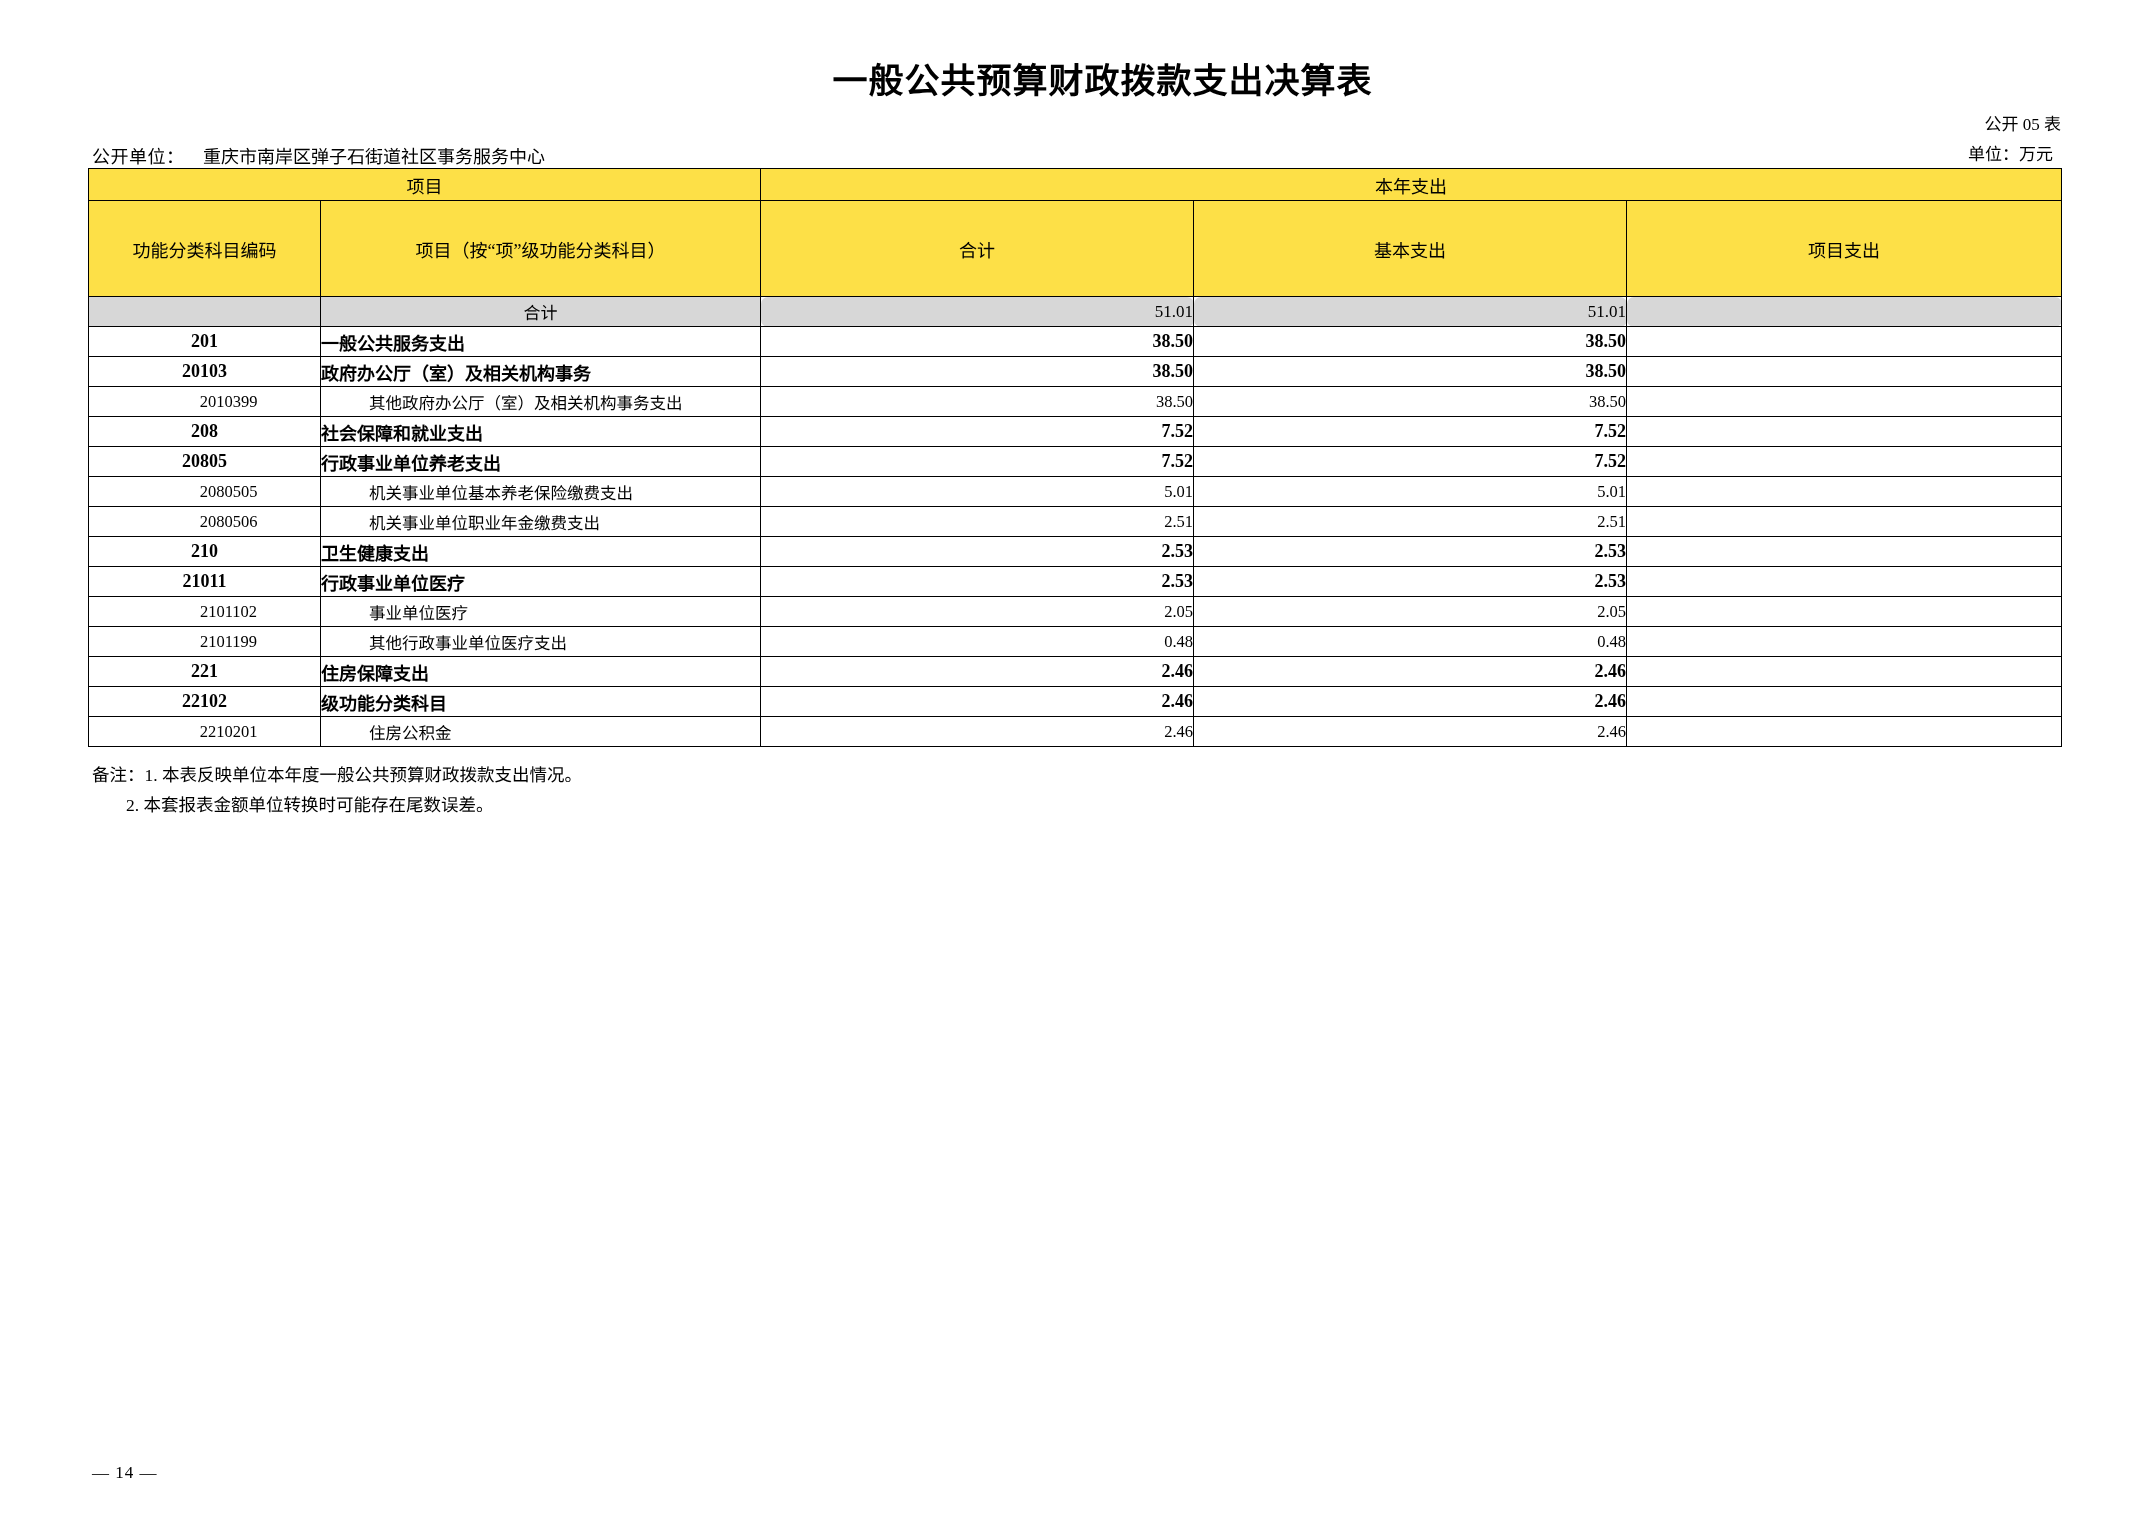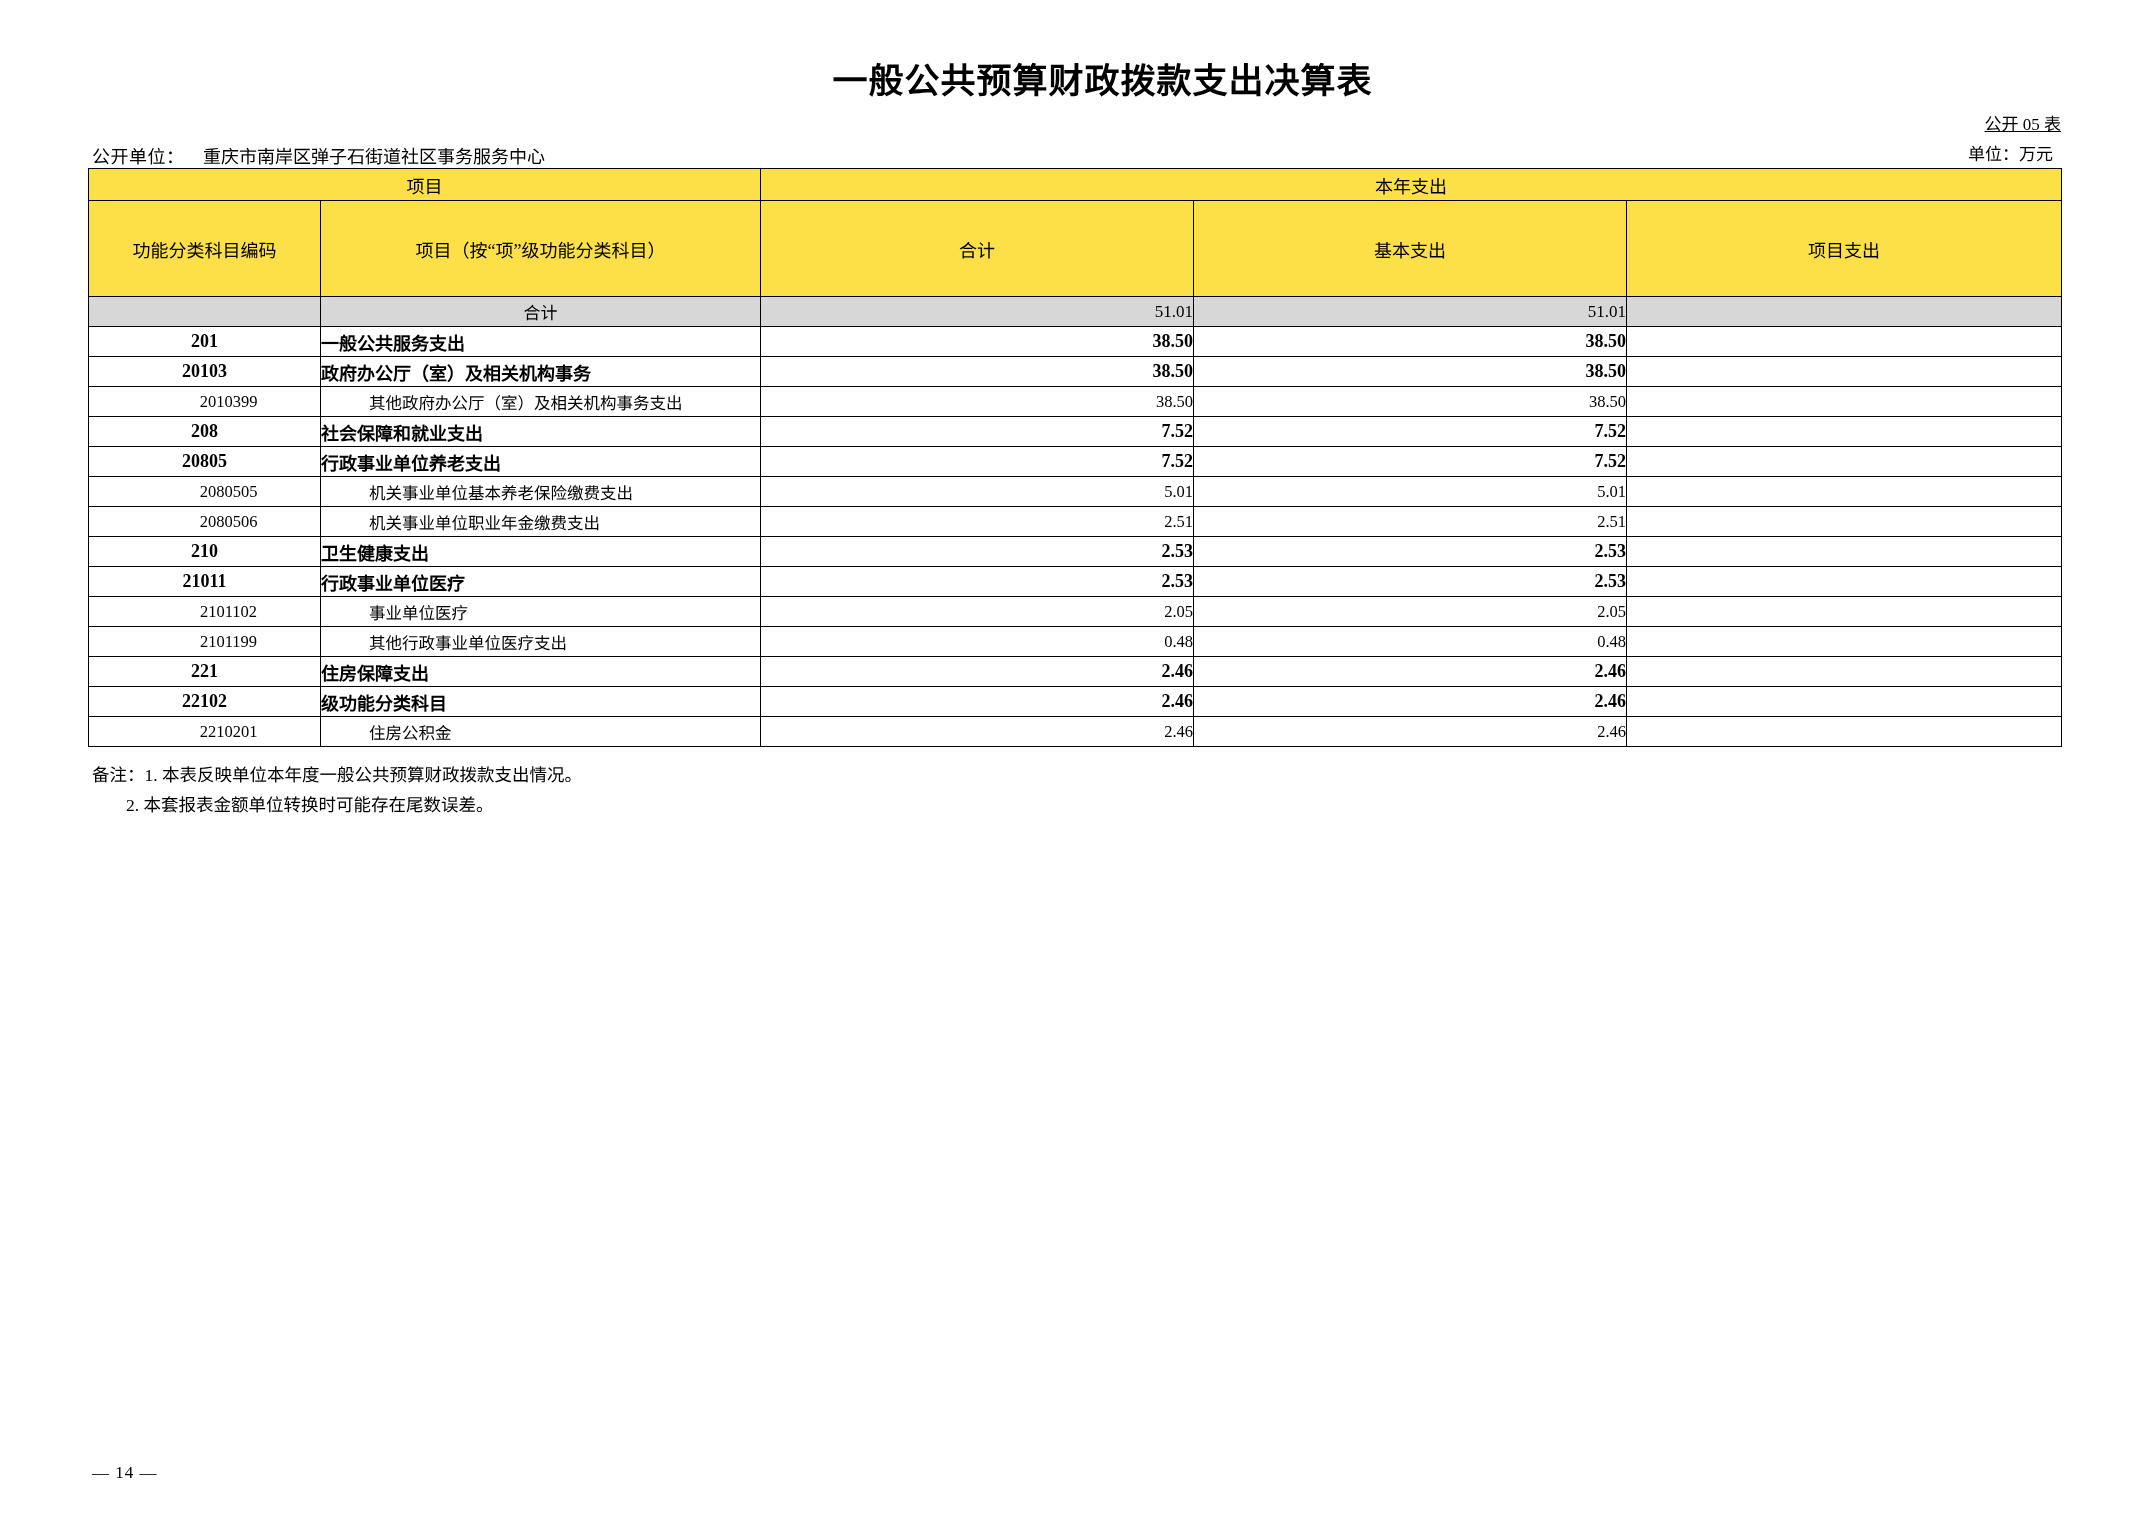--- a/index.html
+++ b/index.html
@@ -33,21 +33,20 @@
     letter-spacing: 1px;
     font-family: "Liberation Serif", "DejaVu Serif", serif;
     padding-left: 28px;
   }
   .form-code {
     position: absolute;
     right: 88px;
     top: 110px;
     font-size: 17px;
     text-align: right;
-    text-decoration: underline;
   }
   .unit-note {
     position: absolute;
     right: 96px;
     top: 140px;
     font-size: 17px;
     text-align: right;
   }
   .org-line {
     position: absolute;
@@ -103,20 +102,21 @@
   }
   .c-name {
     width: 440px;
     padding-left: 10px;
   }
   .c-num {
     width: 433px;
     text-align: right;
     padding-right: 14px;
     font-family: "Liberation Serif", "DejaVu Serif", serif;
+    border-radius: 7px;
   }
   .c-num-last {
     width: 435px;
   }
   .row td {
     height: 29px;
   }
   .lvl1 .c-code,
   .lvl1 .c-name,
   .lvl1 .c-num {

